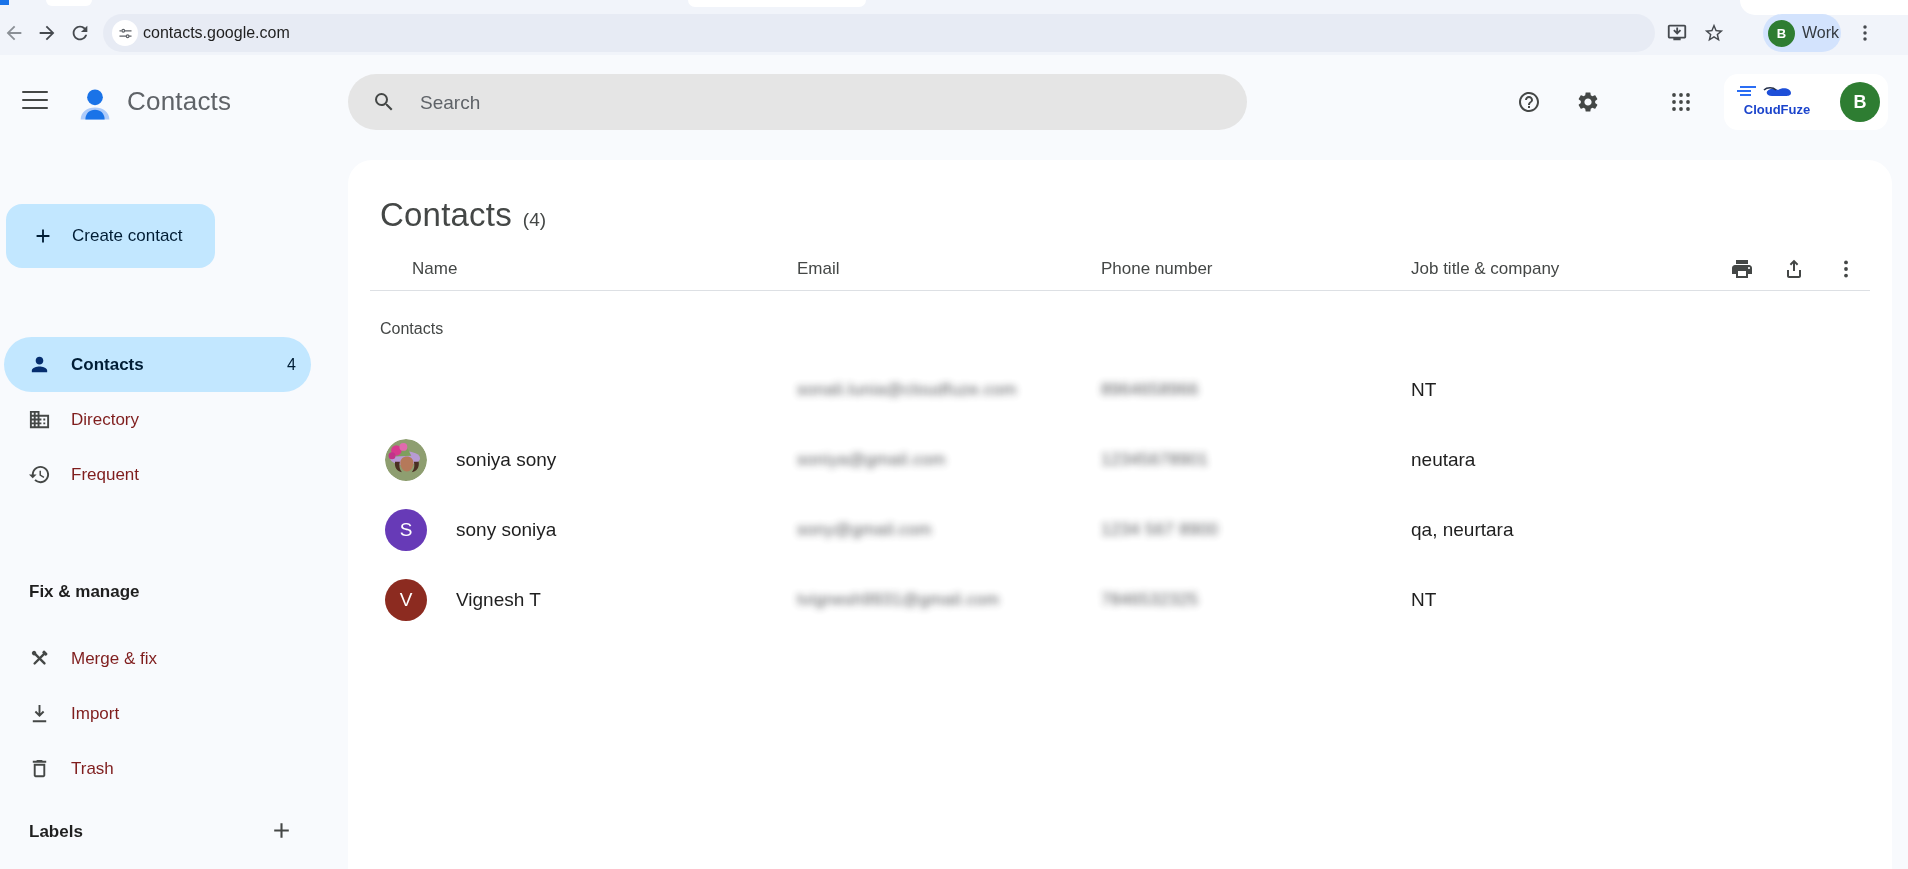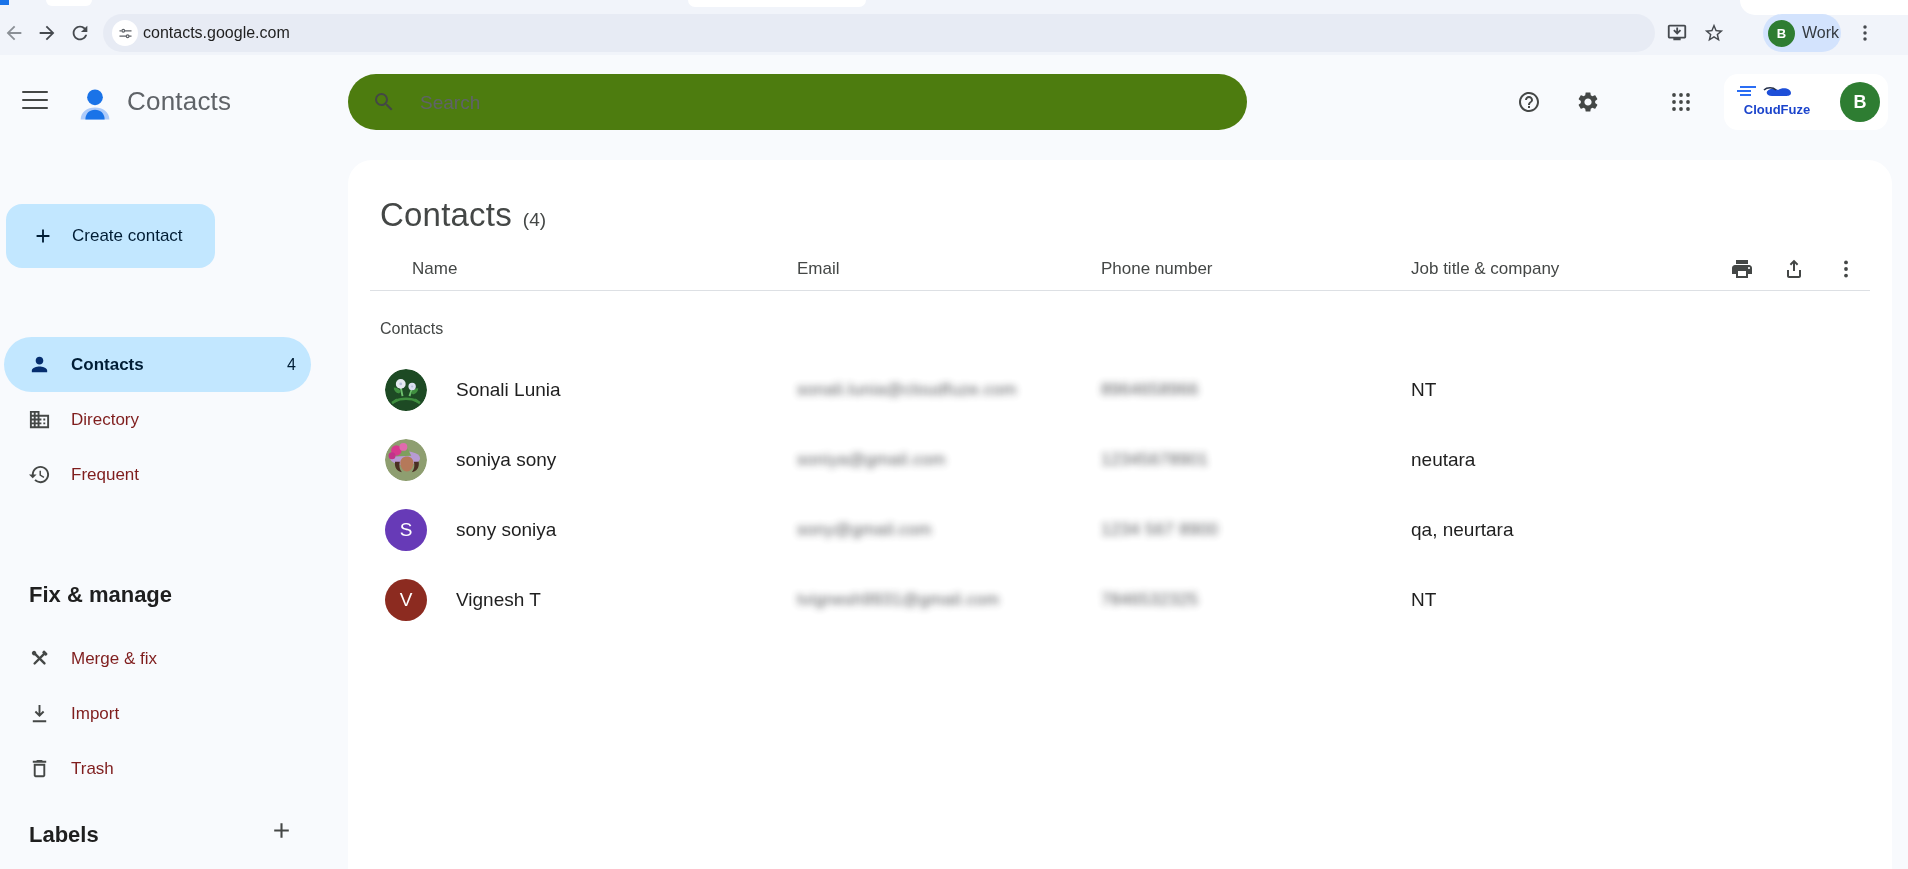--- a/index.html
+++ b/index.html
@@ -28,21 +28,21 @@
     display:flex;align-items:center;justify-content:center;margin-left:5px;}
   .profile-name{font-size:16px;color:#343a40;margin-left:7px;}
 
   
   .app{position:absolute;top:55px;left:0;width:1908px;height:814px;background:#f8fafd;}
   .hamburger{position:absolute;left:20px;top:33px;width:30px;height:24px;display:flex;flex-direction:column;justify-content:space-between;padding:3px 2px;box-sizing:border-box;}
   .hamburger i{display:block;height:2.4px;background:#444746;border-radius:2px;}
   .app-logo{position:absolute;left:74px;top:26px;width:42px;height:42px;}
   .app-name{position:absolute;left:127px;top:31px;font-size:26px;color:#5f6368;letter-spacing:.2px;}
 
-  .search-bar{position:absolute;left:348px;top:19px;width:899px;height:56px;background:#4d7c0f;border-radius:28px;}
+  .search-bar{position:absolute;left:348px;top:19px;width:899px;height:56px;background:#e5e5e5;border-radius:28px;}
   .search-icon{position:absolute;left:24px;top:16px;width:24px;height:24px;color:#444746;}
   .search-input{position:absolute;left:70px;top:0;width:790px;height:56px;border:none;background:transparent;outline:none;
     font-family:"Liberation Sans", sans-serif;font-size:19px;color:#1f1f1f;}
   .search-input::placeholder{color:#5f6368;opacity:1;}
 
   .hdr-btn{position:absolute;top:35px;width:24px;height:24px;}
   .account-card{position:absolute;left:1724px;top:19px;width:164px;height:56px;background:#ffffff;border-radius:14px;}
   .org-logo{position:absolute;left:10px;top:7px;width:86px;height:42px;text-align:center;}
   .org-logo-text{font-size:13px;font-weight:bold;color:#1b44cc;line-height:13px;margin-top:2px;}
   .account-avatar{position:absolute;right:8px;top:8px;width:40px;height:40px;border-radius:50%;background:#2e7d32;color:#fff;
@@ -56,21 +56,21 @@
   .create-label{font-size:17px;font-weight:500;margin-left:18px;color:#001d35;}
   .nav-item{position:absolute;left:0;width:348px;height:55px;}
   .nav-pill{position:absolute;left:4px;top:0;width:307px;height:55px;border-radius:28px;}
   .nav-item.active .nav-pill{background:#c2e7ff;}
   .nav-item .ic{position:absolute;left:28px;top:16px;width:23px;height:23px;}
   .nav-item.active .ic{color:#062e6f;}
   .nav-label{position:absolute;left:71px;top:0;height:55px;line-height:55px;font-size:17px;color:#7f1d1d;}
   .nav-item.active .nav-label{font-weight:bold;color:#001d35;}
   .nav-count{position:absolute;right:52px;top:0;height:55px;line-height:55px;font-size:16px;color:#444746;}
   .nav-item.active .nav-count{color:#001d35;}
-  .side-heading{position:absolute;left:29px;font-size:22px;font-weight:bold;color:#1f1f1f;}
+  .side-heading{position:absolute;left:29px;font-size:17px;font-weight:bold;color:#1f1f1f;}
   .side-plus{position:absolute;left:269px;width:25px;height:25px;color:#444746;}
   .info-btn{position:absolute;right:55px;top:17px;width:21px;height:21px;color:#5f6368;}
 
   
   .main-card{position:absolute;left:348px;top:105px;width:1544px;height:709px;background:#ffffff;border-radius:24px 24px 0 0;}
   .card-title{position:absolute;left:32px;top:36px;display:flex;align-items:baseline;}
   .card-title .t{font-size:33px;color:#444746;letter-spacing:.2px;}
   .card-title .c{font-size:19px;color:#444746;margin-left:11px;}
   .thead{position:absolute;left:0;top:88px;width:1544px;height:42px;}
   .th{position:absolute;top:0;height:42px;line-height:42px;font-size:17px;color:#444746;}
@@ -337,36 +337,20 @@
           </span>
         </div>
       </div>
       <div class="thead-divider"></div>
 
       <div class="group-label">Contacts</div>
 
       <div class="rows">
 
         <div class="row">
-          <div class="cell c-name">
-            <span class="avatar">
-              <svg viewBox="0 0 48 48">
-                  <circle cx="24" cy="24" r="24" fill="#1d4a24"></circle>
-                  <path d="M11 37c7-4 19-4 26 0" stroke="#3f8f3f" stroke-width="3" fill="none"></path>
-                  <path d="M14 35L8 39M34 35l6 4" stroke="#3f8f3f" stroke-width="3"></path>
-                  <path d="M20 31l-2-10M28 31l3-9" stroke="#6dbf6d" stroke-width="2.2" fill="none"></path>
-                  <path d="M16 28c-4-1-6-4-6-7 4 0 7 2 8 5zM32 29c4-1 6-4 6-7-4 0-7 2-8 5z" fill="#3f8f3f"></path>
-                  <circle cx="18" cy="17" r="5.6" fill="#e6e9f2"></circle>
-                  <circle cx="31" cy="20" r="4.2" fill="#d9def0"></circle>
-                  <circle cx="18" cy="17" r="1.6" fill="#b7c0da"></circle>
-                  <circle cx="31" cy="20" r="1.2" fill="#b7c0da"></circle>
-                </svg>
-            </span>
-            <span class="contact-name">Sonali Lunia</span>
-          </div>
           <div class="cell c-email blurred">sonali.lunia@cloudfuze.com</div>
           <div class="cell c-phone blurred">8964658966</div>
           <div class="cell c-job">NT</div>
         </div>
 
         <div class="row">
           <div class="cell c-name">
             <span class="avatar">
               <svg viewBox="0 0 48 48">
                   <circle cx="24" cy="24" r="24" fill="#8e9e70"></circle>

